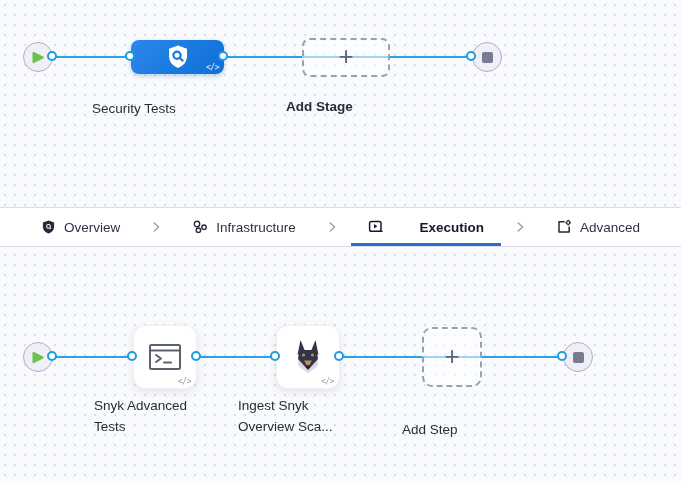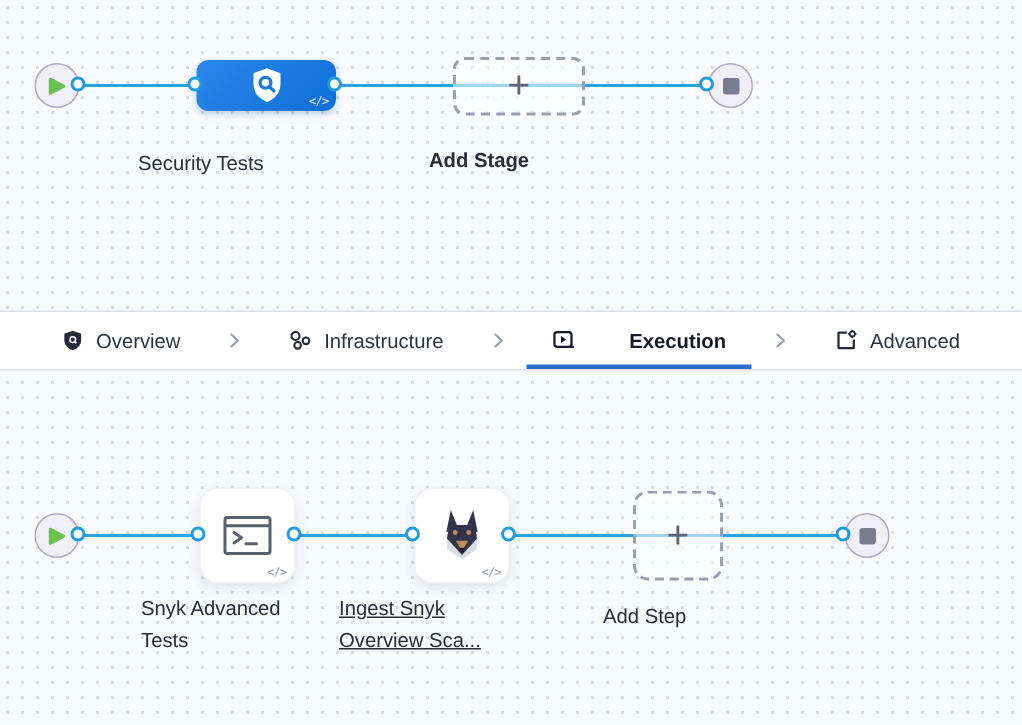--- a/index.html
+++ b/index.html
@@ -210,19 +210,19 @@
   <span class="connector" style="left:127px;top:351px;"></span>
   <span class="connector" style="left:191px;top:351px;"></span>
   <span class="connector" style="left:270px;top:351px;"></span>
   <span class="connector" style="left:334px;top:351px;"></span>
   <span class="connector" style="left:557px;top:351px;"></span>
 
   <div class="node-label" style="left:94px;top:395px;width:140px;">
     <div>Snyk Advanced</div>
     <div>Tests</div>
   </div>
-  <div class="node-label" style="left:226px;top:395px;width:140px;text-decoration:underline;">
+  <div class="node-label" style="left:238px;top:395px;width:140px;">
     <div>Ingest Snyk</div>
     <div>Overview Sca...</div>
   </div>
-  <div class="node-label" style="left:402px;top:400px;width:100px;">Add Step</div>
+  <div class="node-label" style="left:402px;top:419px;width:100px;">Add Step</div>
 
 </div>
 
 </body></html>

